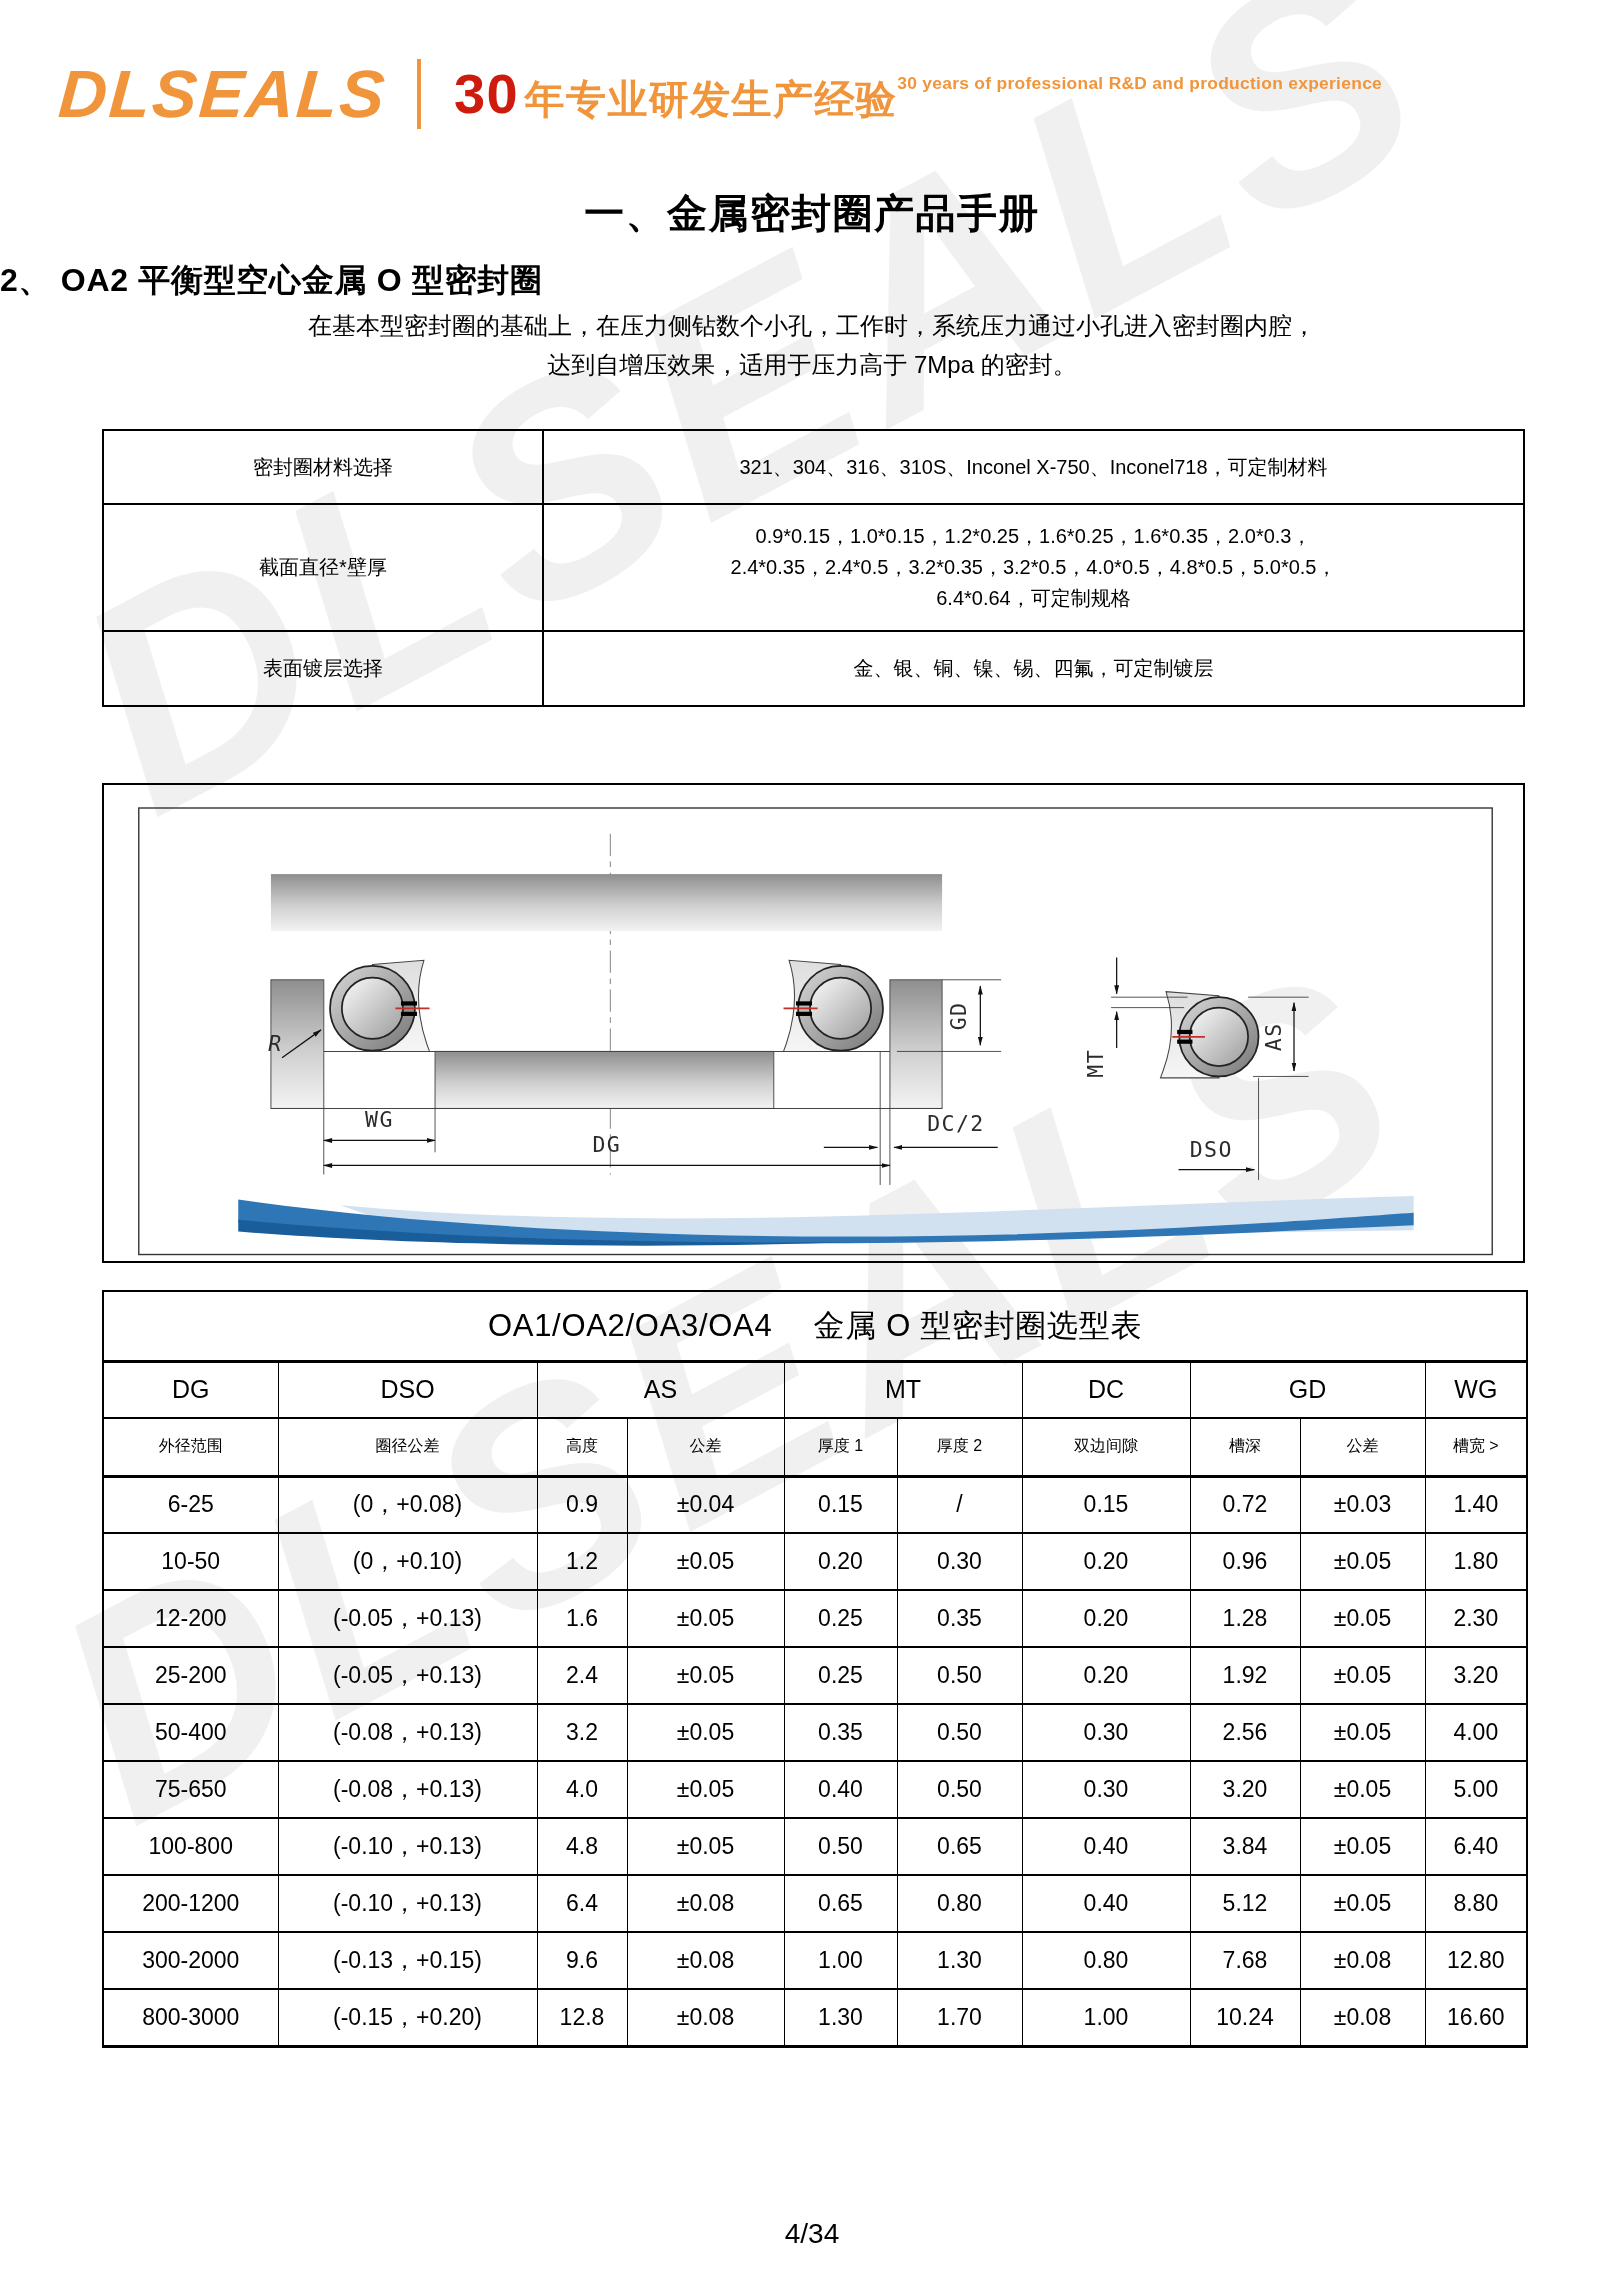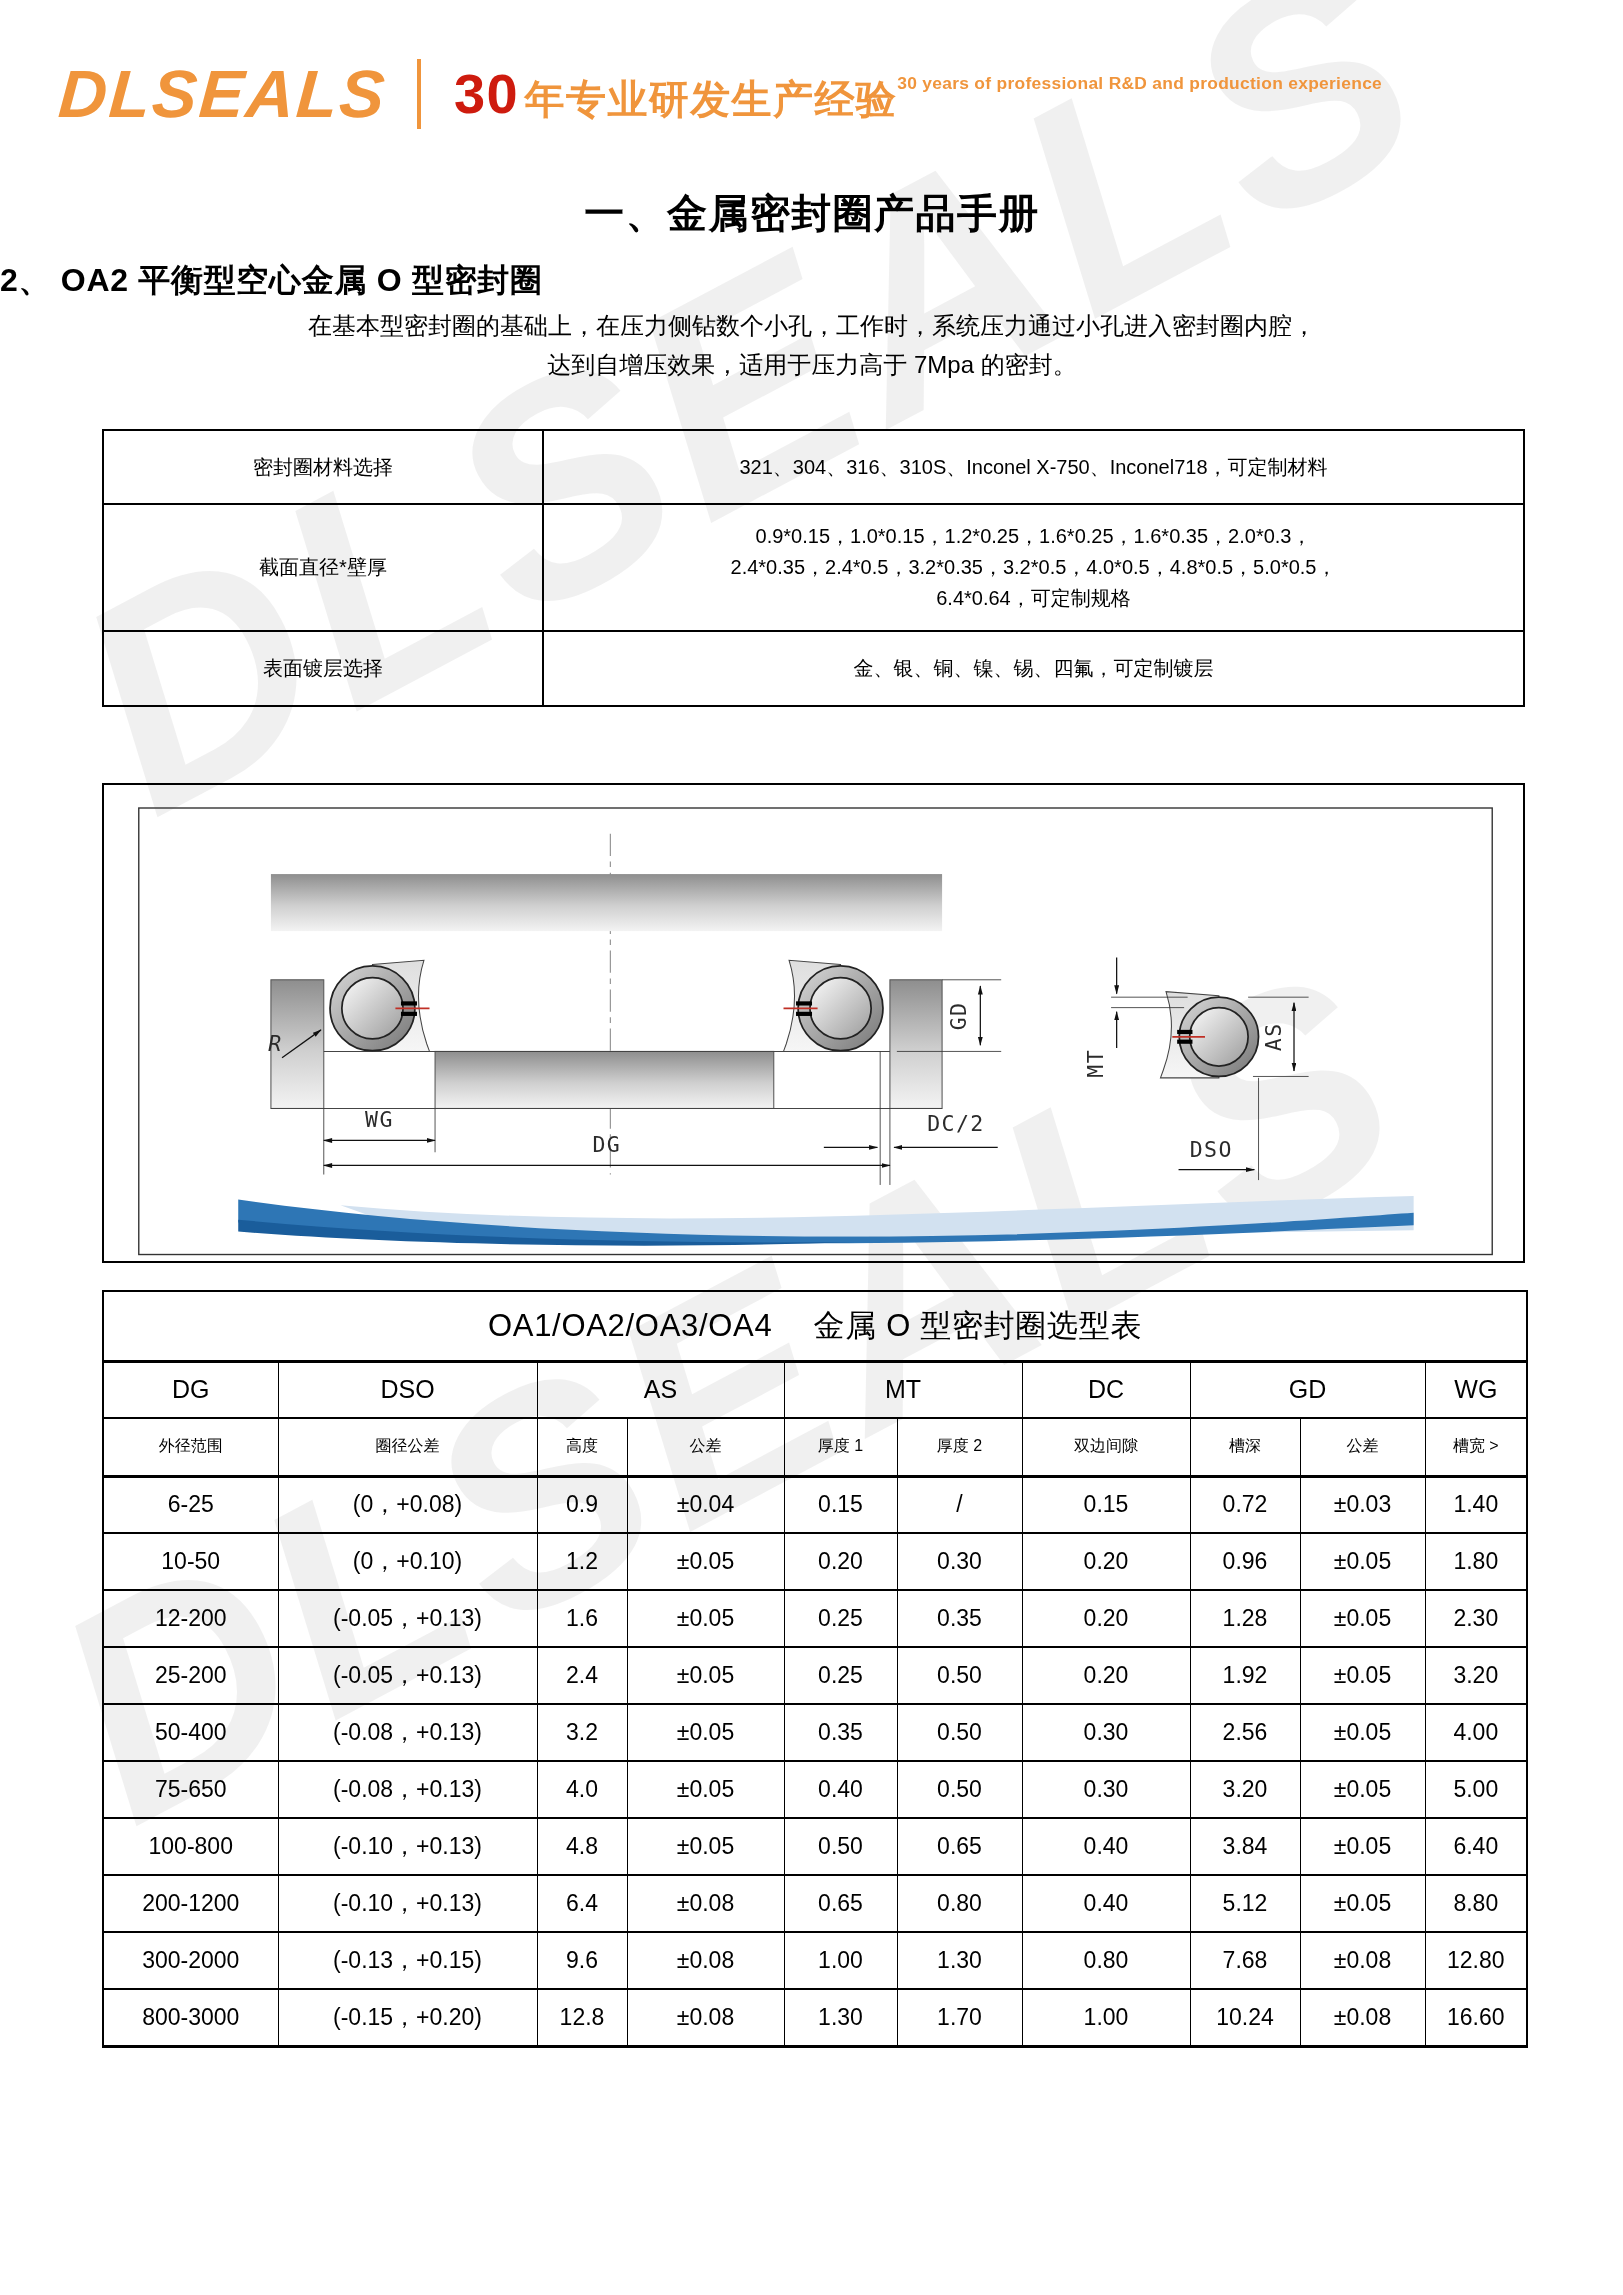--- a/index.html
+++ b/index.html
@@ -387,15 +387,16 @@
           <td data-interactable="false">1.30</td>
           <td data-interactable="false">1.70</td>
           <td data-interactable="false">1.00</td>
           <td data-interactable="false">10.24</td>
           <td data-interactable="false">±0.08</td>
           <td data-interactable="false">16.60</td>
         </tr>
       </tbody>
   </table>
 
+  <div class="footer" data-interactable="false">4/34</div>
 
 </div>
 
 
 </body></html>

